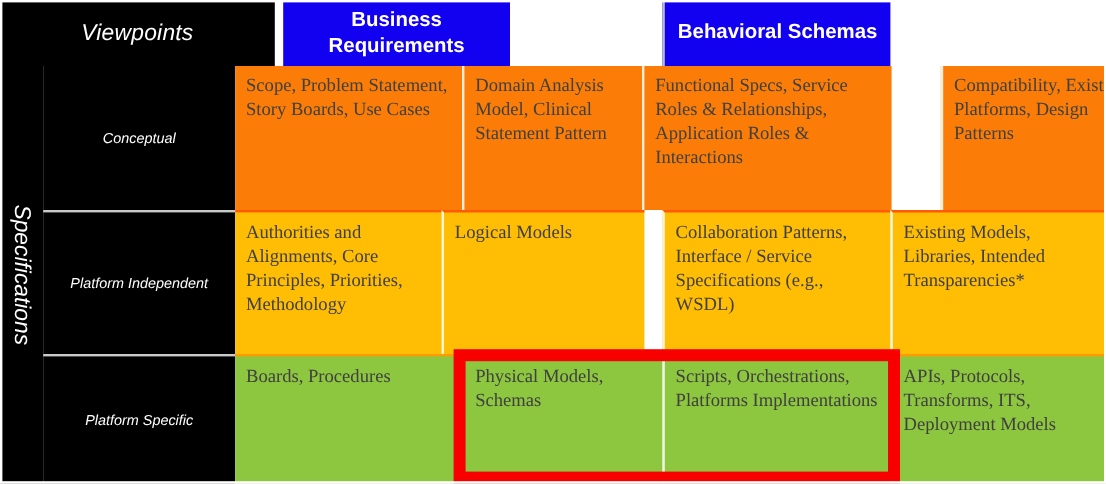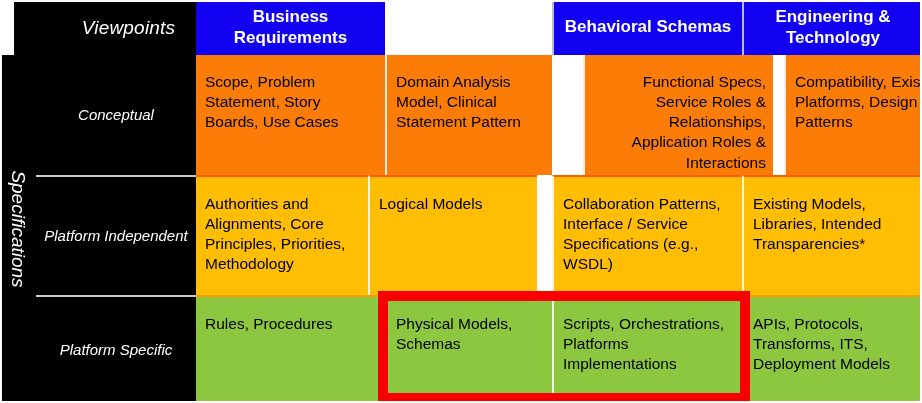--- a/index.html
+++ b/index.html
@@ -40,28 +40,28 @@
     font-weight: bold;
     font-size: 17px;
     line-height: 1.18;
     display: flex;
     align-items: center;
     justify-content: center;
     text-align: center;
     border-left: 2px solid #b9bdd4;
     padding: 0 4px;
   }
-  .hdr-col.first { border-left: none; }
+  .hdr-col.first { border-left: none; margin-left: 40px; }
 
   
   .rowlabel {
     background: #000000;
     color: #ffffff;
     font-style: italic;
-    font-size: 15px;
+    font-size: 12px;
     line-height: 1.25;
     display: flex;
     align-items: center;
     justify-content: center;
     text-align: center;
     border-top: 2px solid #c9c9c9;
     padding: 0 6px;
   }
   .rowlabel.firstrow { border-top: none; }
 
@@ -78,24 +78,25 @@
     font-size: 19px;
     white-space: nowrap;
     transform: rotate(90deg);
     transform-origin: center center;
   }
 
   
   .data {
     font-size: 15.5px;
     line-height: 1.30;
-    color: #000000;
-    padding: 17px 7px 4px 9px;
+    color: #404040;
+    padding: 7px 7px 4px 9px;
     border-left: 2px solid rgba(255,255,255,0.75);
     border-top: 2px solid #ff5a00;
+    font-family: Liberation Serif, serif;
   }
   .data.c0 { border-left: none; }
   .r-conceptual .data { background: #fb7d07; border-top: none; }
   .r-independent .data { background: #ffbd04; border-top-color: #ff5a00; }
   .r-specific .data { background: #8dc63f; border-top-color: #ff9b00; }
 
   .r-independent .data.c0,
   .r-specific .data.c0 { border-left: none; }
 
   
@@ -119,66 +120,63 @@
     box-sizing: border-box;
     border: 2px solid #ffffff;
     pointer-events: none;
   }
 </style>
 </head>
 <body>
 
 <div id="frame">
 
-  <div class="cell hdr-corner" style="left:0px;  top:0px;  width:229px; height:55px;margin-left:14px;">
+  <div class="cell hdr-corner" style="left:0px;  top:0px;  width:229px; height:55px;">
     <span>Viewpoints</span>
   </div>
 
   <div class="cell hdr-col first" style="left:196px; top:0px; width:189px; height:55px;">
     <span>Business Requirements</span>
   </div>
 
 
   <div class="cell hdr-col" style="left:552px; top:0px; width:190px; height:55px;">
     <span>Behavioral Schemas</span>
   </div>
 
-  <div class="cell hdr-col" style="left:742px; top:0px; width:180px; height:55px;">
-    <span>Engineering &amp; Technology</span>
-  </div>
 
   <div class="cell spine" style="left:0px; top:55px; width:36px; height:348px;">
     <span class="spine-text">Specifications</span>
   </div>
 
   <div class="r-conceptual">
     <div class="cell rowlabel firstrow" style="left:36px; top:55px; width:160px; height:120px;">
       <span>Conceptual</span>
     </div>
     <div class="cell data c0" style="left:196px; top:55px; width:189px; height:120px;">Scope, Problem Statement, Story Boards, Use Cases</div>
     <div class="cell data" style="left:385px; top:55px; width:167px; height:120px;">Domain Analysis Model, Clinical Statement Pattern</div>
-    <div class="cell data" style="left:583px; top:55px; width:190px; height:120px;text-align:right;">Functional Specs, Service Roles &amp; Relationships, Application Roles &amp; Interactions</div>
+    <div class="cell data" style="left:535px; top:55px; width:208px; height:120px;">Functional Specs, Service Roles &amp; Relationships, Application Roles &amp; Interactions</div>
     <div class="cell data" style="left:784px; top:55px; width:180px; height:120px;">Compatibility, Existing Platforms, Design Patterns</div>
   </div>
 
   <div class="r-independent">
     <div class="cell rowlabel" style="left:36px; top:175px; width:160px; height:120px;">
       <span>Platform Independent</span>
     </div>
     <div class="cell data c0" style="left:196px; top:175px; width:189px; height:120px;">Authorities and Alignments, Core Principles, Priorities, Methodology</div>
     <div class="cell data" style="left:368px; top:175px; width:169px; height:120px;">Logical Models</div>
     <div class="cell data" style="left:552px; top:175px; width:190px; height:120px;">Collaboration Patterns, Interface / Service Specifications (e.g., WSDL)</div>
     <div class="cell data" style="left:742px; top:175px; width:180px; height:120px;">Existing Models, Libraries, Intended Transparencies*</div>
   </div>
 
   <div class="r-specific">
     <div class="cell rowlabel" style="left:36px; top:295px; width:160px; height:108px;">
       <span>Platform Specific</span>
     </div>
-    <div class="cell data c0" style="left:196px; top:295px; width:189px; height:108px;">Rules, Procedures</div>
+    <div class="cell data c0" style="left:196px; top:295px; width:189px; height:108px;">Boards, Procedures</div>
     <div class="cell data" style="left:385px; top:295px; width:167px; height:108px;">Physical Models, Schemas</div>
     <div class="cell data" style="left:552px; top:295px; width:190px; height:108px;">Scripts, Orchestrations, Platforms Implementations</div>
     <div class="cell data" style="left:742px; top:295px; width:180px; height:108px;">APIs, Protocols, Transforms, ITS, Deployment Models</div>
   </div>
 
   <div id="highlight" style="left: 378px; top: 291px; width: 372px; height: 112px; border-color: rgb(248, 0, 0);"></div>
 
   <div id="tableborder"></div>
 </div>
 

